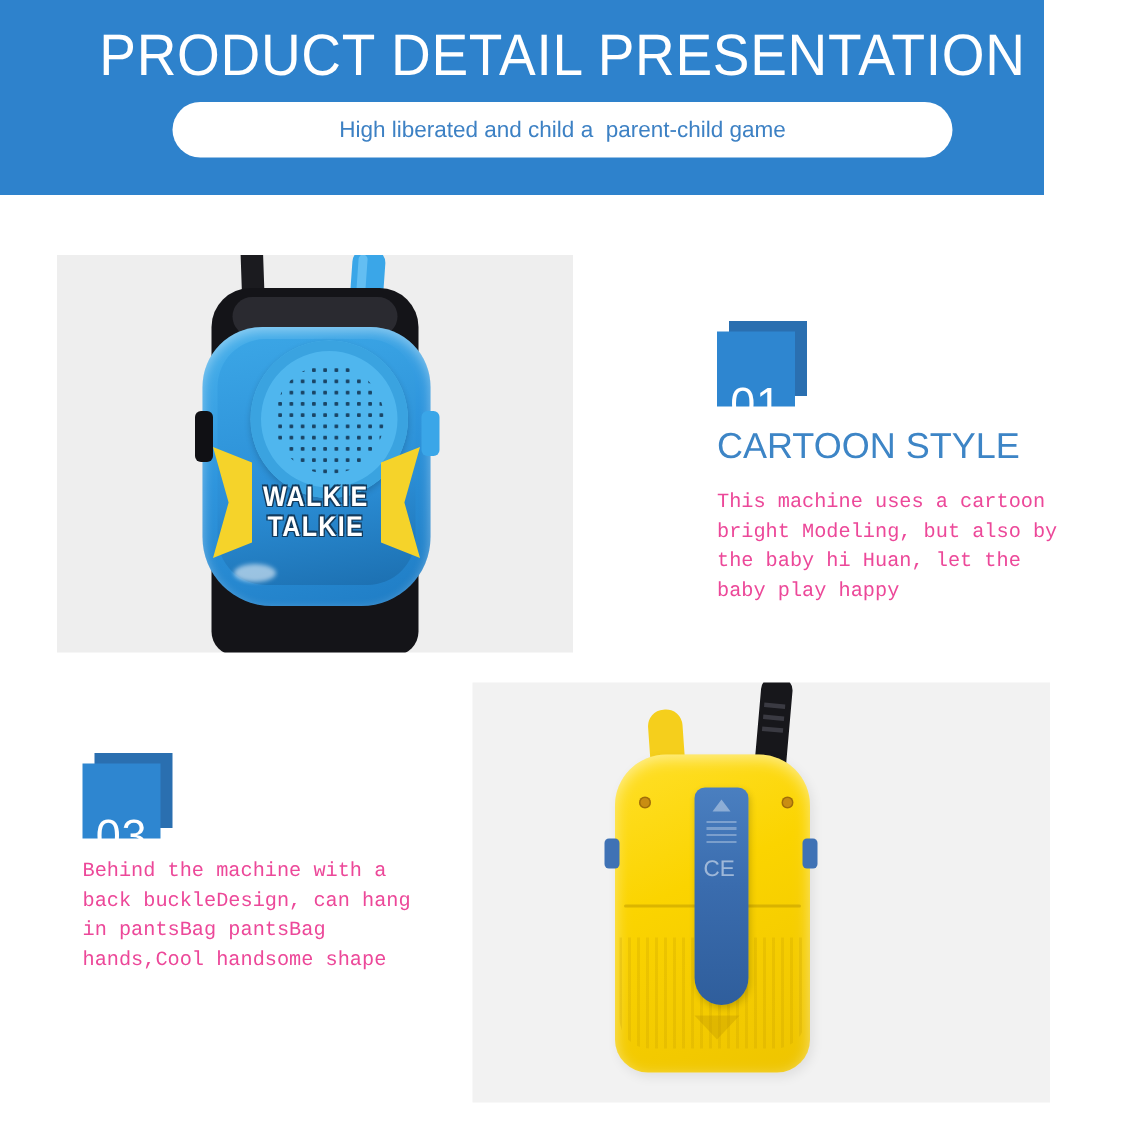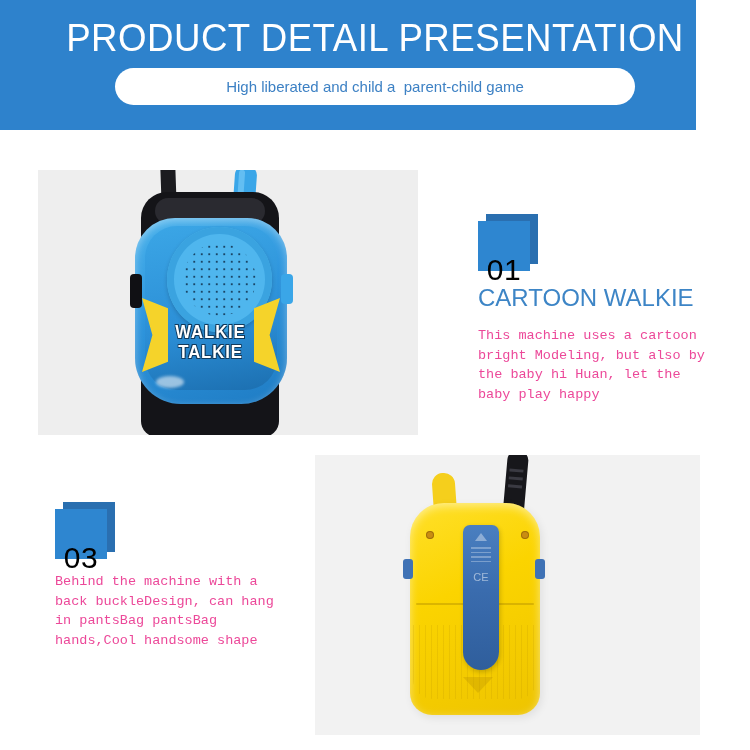--- a/index.html
+++ b/index.html
@@ -57,21 +57,21 @@
   }
 
   
   .photo {
     position: absolute;
     background: #efefef;
     overflow: hidden;
   }
   #photo-blue {
     left: 38px; top: 170px;
-    width: 380px; height: 265px;
+    width: 344px; height: 265px;
     background: #eeeeee;
   }
   #photo-yellow {
     left: 315px; top: 455px;
     width: 385px; height: 280px;
     background: #f2f2f2;
   }
 
   
   .bw-ant-black {
@@ -257,23 +257,22 @@
   .yw-clip-lines {
     position:absolute;
     left:8px; top:22px;
     width:20px; height:16px;
     background: repeating-linear-gradient(180deg, rgba(255,255,255,0.3) 0 1.5px, transparent 1.5px 4.5px);
   }
   .yw-clip-mark {
     position:absolute;
     left:6px; top:46px;
     width:24px;
-    text-align:center;
     color:rgba(255,255,255,0.5);
-    font-size:11px;
+    font-size:15px;
     font-family:"Liberation Sans", sans-serif;
   }
   .yw-side-l, .yw-side-r {
     position:absolute;
     width:10px; height:20px;
     background:#3f72b5;
     border-radius:3px;
     top:104px;
   }
   .yw-side-l { left:88px; }
@@ -313,21 +312,21 @@
   .badge-front {
     position:absolute;
     left:0; top:7px;
     width:52px; height:50px;
     background:#2e86d0;
     display:flex;
     align-items:center;
     justify-content:center;
   }
   .badge-num {
-    color:#000000;
+    color:#ffffff;
     font-size:30px;
     line-height:30px;
     font-weight:400;
     font-family:"Liberation Sans", sans-serif;
     letter-spacing:0.5px;
     margin-top:48px;
   }
   .feature-title {
     color:#3d85c6;
     font-size:24px;
@@ -373,21 +372,21 @@
   <div class="bw-gloss"></div>
 </div>
 
 <div class="feature" id="feature-01">
   <div class="badge">
     <div class="badge-back"></div>
     <div class="badge-front">
       <span class="badge-num">01</span>
     </div>
   </div>
-  <div class="feature-title">CARTOON WALKIE</div>
+  <div class="feature-title">CARTOON STYLE</div>
   <div class="feature-body">This machine uses a cartoon bright Modeling, but also by the baby hi Huan, let the baby play happy</div>
 </div>
 
 <div class="feature" id="feature-02">
   <div class="badge">
     <div class="badge-back"></div>
     <div class="badge-front">
       <span class="badge-num">03</span>
     </div>
   </div>

